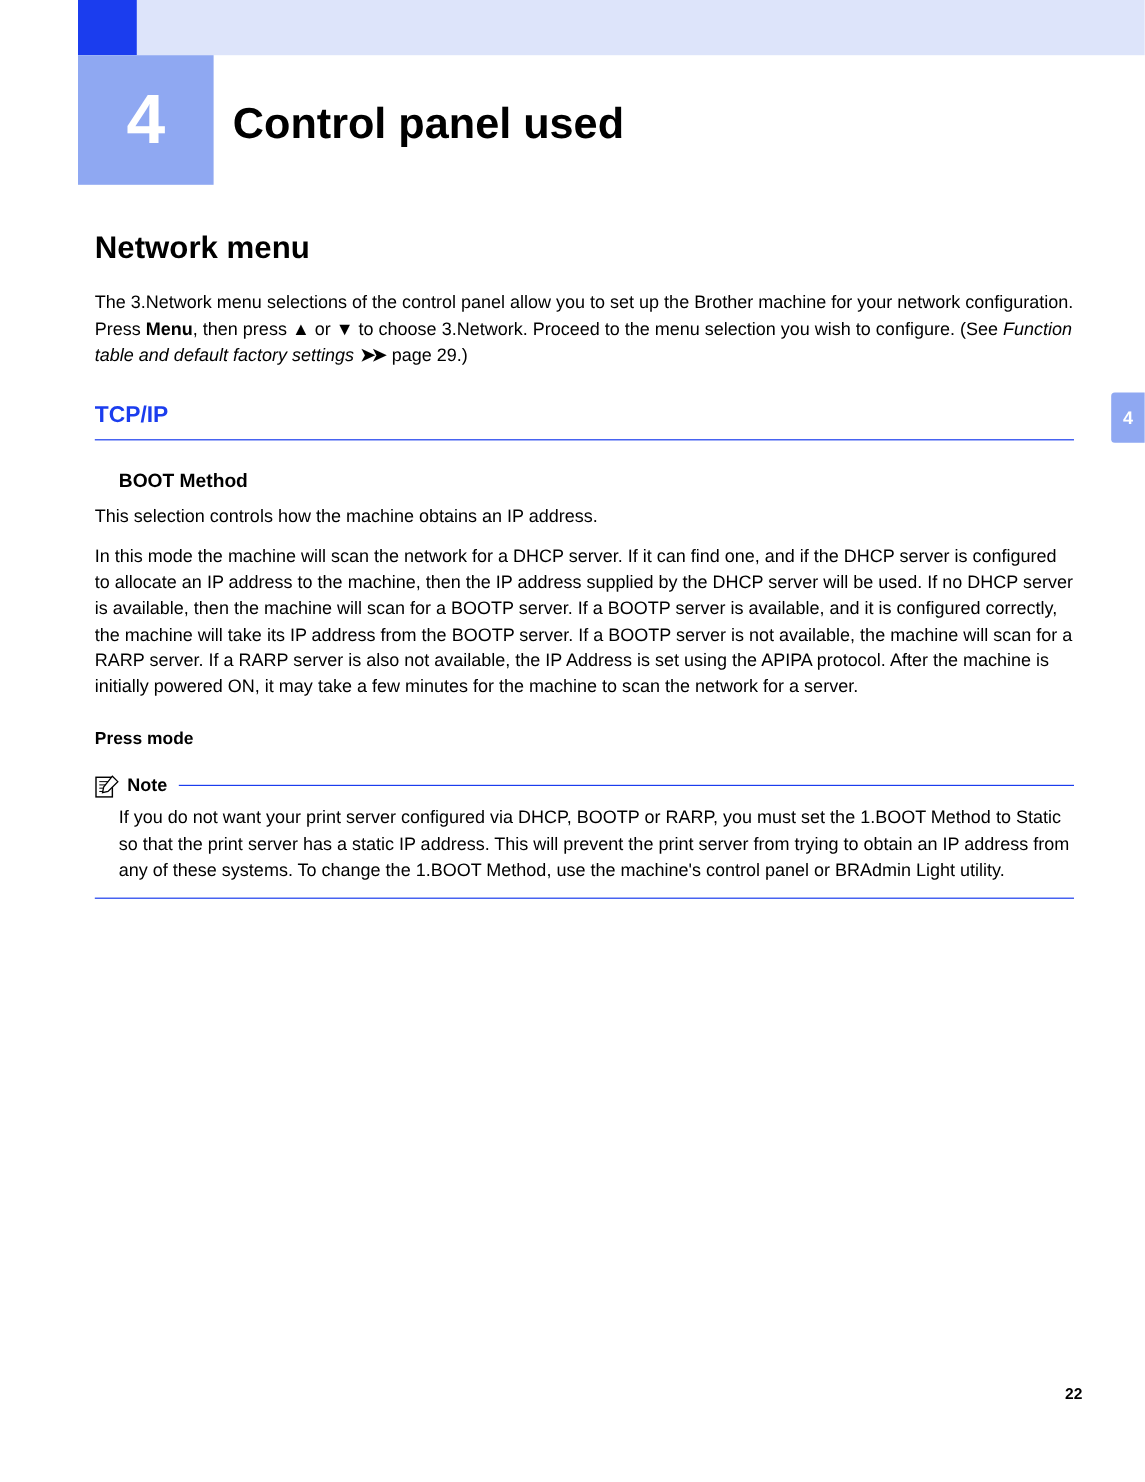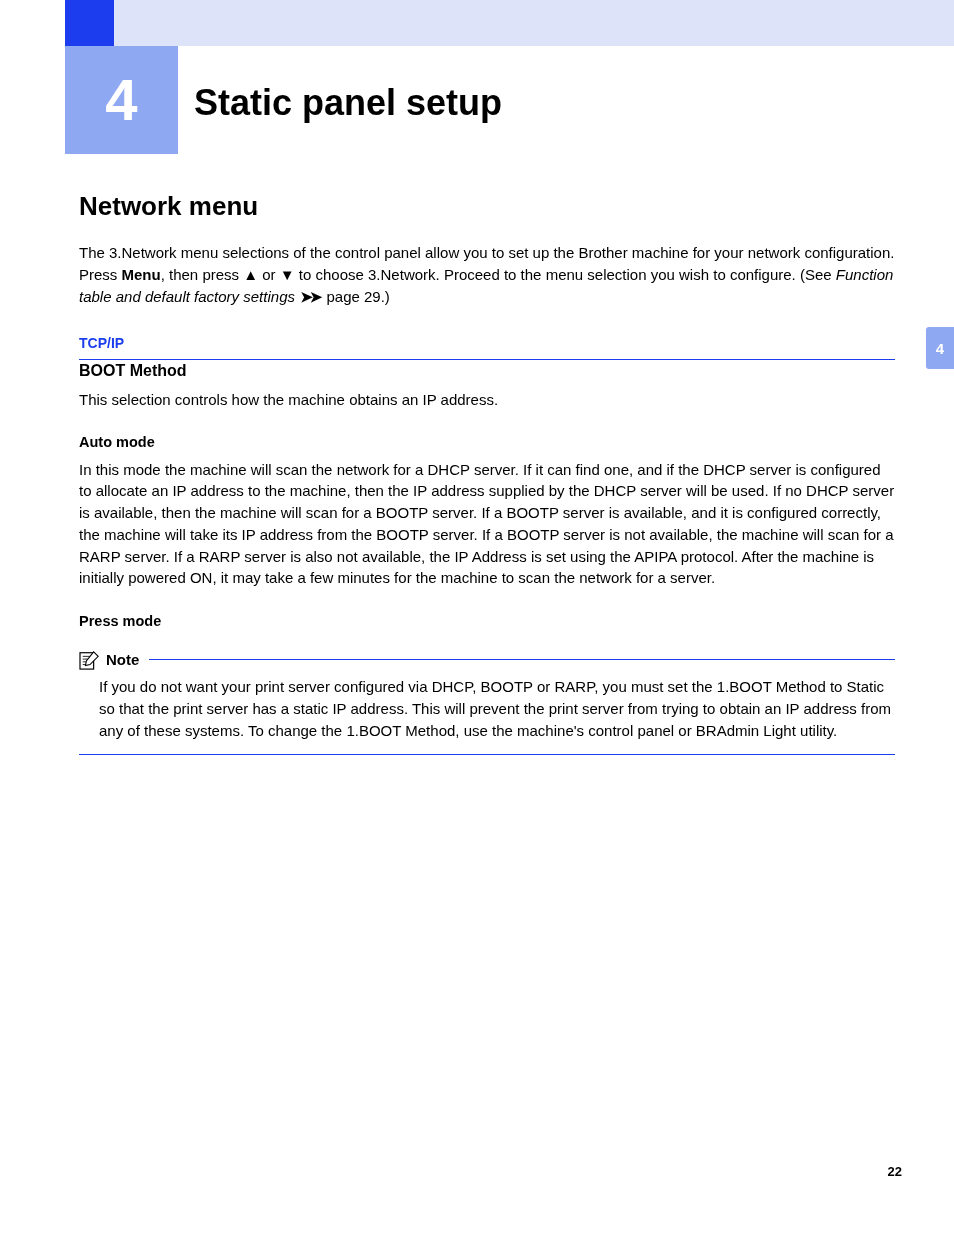--- a/index.html
+++ b/index.html
@@ -72,31 +72,33 @@
 .bold { font-weight: bold; }
 .italic { font-style: italic; }
 .arrow-up, .arrow-down { font-weight: bold; }
 .doublearrow {
   display: inline-block;
   font-weight: bold;
   letter-spacing: -3px;
   margin: 0 3px 0 1px;
 }
 .section-h2 {
-  font-size: 14px;
+  font-size: 19px;
   font-weight: bold;
   color: #1b3dee;
   margin-top: 26px;
   padding-bottom: 6px;
   border-bottom: 1px solid #1b3dee;
+  margin-bottom: 24px;
 }
 .section-h3 {
   font-size: 16px;
   font-weight: bold;
   margin-bottom: 6px;
+  margin-left: 20px;
 }
 .section-h4 {
   font-size: 14.5px;
   font-weight: bold;
   margin-top: 22px;
   margin-bottom: 6px;
 }
 .note-block {
   margin-top: 18px;
 }
@@ -141,54 +143,53 @@
   color: #fff;
   font-weight: bold;
   font-size: 15px;
   display: flex;
   align-items: center;
   justify-content: center;
   border-radius: 3px 0 0 3px;
 }
 .page-number {
   position: absolute;
-  bottom: 54px;
+  bottom: 64px;
   right: 52px;
   font-size: 13px;
   font-weight: bold;
 }
 </style>
 </head>
 <body>
 
 <div class="header-bar"></div>
 <div class="blue-square"></div>
 <div class="chapter-box">
   <span class="chapter-number">4</span>
 </div>
-<div class="chapter-title">Static panel setup</div>
+<div class="chapter-title">Control panel used</div>
 
 <div class="side-tab">
   <span>4</span>
 </div>
 
 <div class="content">
   <h1 class="section-h1">Network menu</h1>
 
   <p class="para">
     <span>The </span><span class="mono">3.Network</span><span> menu selections of the control panel allow you to set up the Brother machine for your network configuration. Press </span><span class="bold">Menu</span><span>, then press </span><span class="arrow-up">▲</span><span> or </span><span class="arrow-down">▼</span><span> to choose </span><span class="mono">3.Network</span><span>. Proceed to the menu selection you wish to configure. (See </span><span class="italic">Function table and default factory settings</span> <span class="doublearrow">➤➤</span><span> page 29.)</span>
   </p>
 
 
   <h2 class="section-h2">TCP/IP</h2>
 
   <h3 class="section-h3">BOOT Method</h3>
   <p class="para">This selection controls how the machine obtains an IP address.</p>
 
-  <h4 class="section-h4">Auto mode</h4>
   <p class="para">In this mode the machine will scan the network for a DHCP server. If it can find one, and if the DHCP server is configured to allocate an IP address to the machine, then the IP address supplied by the DHCP server will be used. If no DHCP server is available, then the machine will scan for a BOOTP server. If a BOOTP server is available, and it is configured correctly, the machine will take its IP address from the BOOTP server. If a BOOTP server is not available, the machine will scan for a RARP server. If a RARP server is also not available, the IP Address is set using the APIPA protocol. After the machine is initially powered ON, it may take a few minutes for the machine to scan the network for a server.</p>
 
   <h4 class="section-h4">Press mode</h4>
 
   <div class="note-block">
     <div class="note-header">
       <svg class="note-icon" viewBox="0 0 24 22">
         <rect x="1" y="3" width="15" height="18" fill="none" stroke="#000" stroke-width="1.3"></rect>
         <path d="M4 7 h9 M4 10 h9 M4 13 h9 M4 16 h6" stroke="#000" stroke-width="0.9"></path>
         <path d="M16 2 l5 5 -9 9 -5 1 1-5 z" fill="#fff" stroke="#000" stroke-width="1.2"></path>

